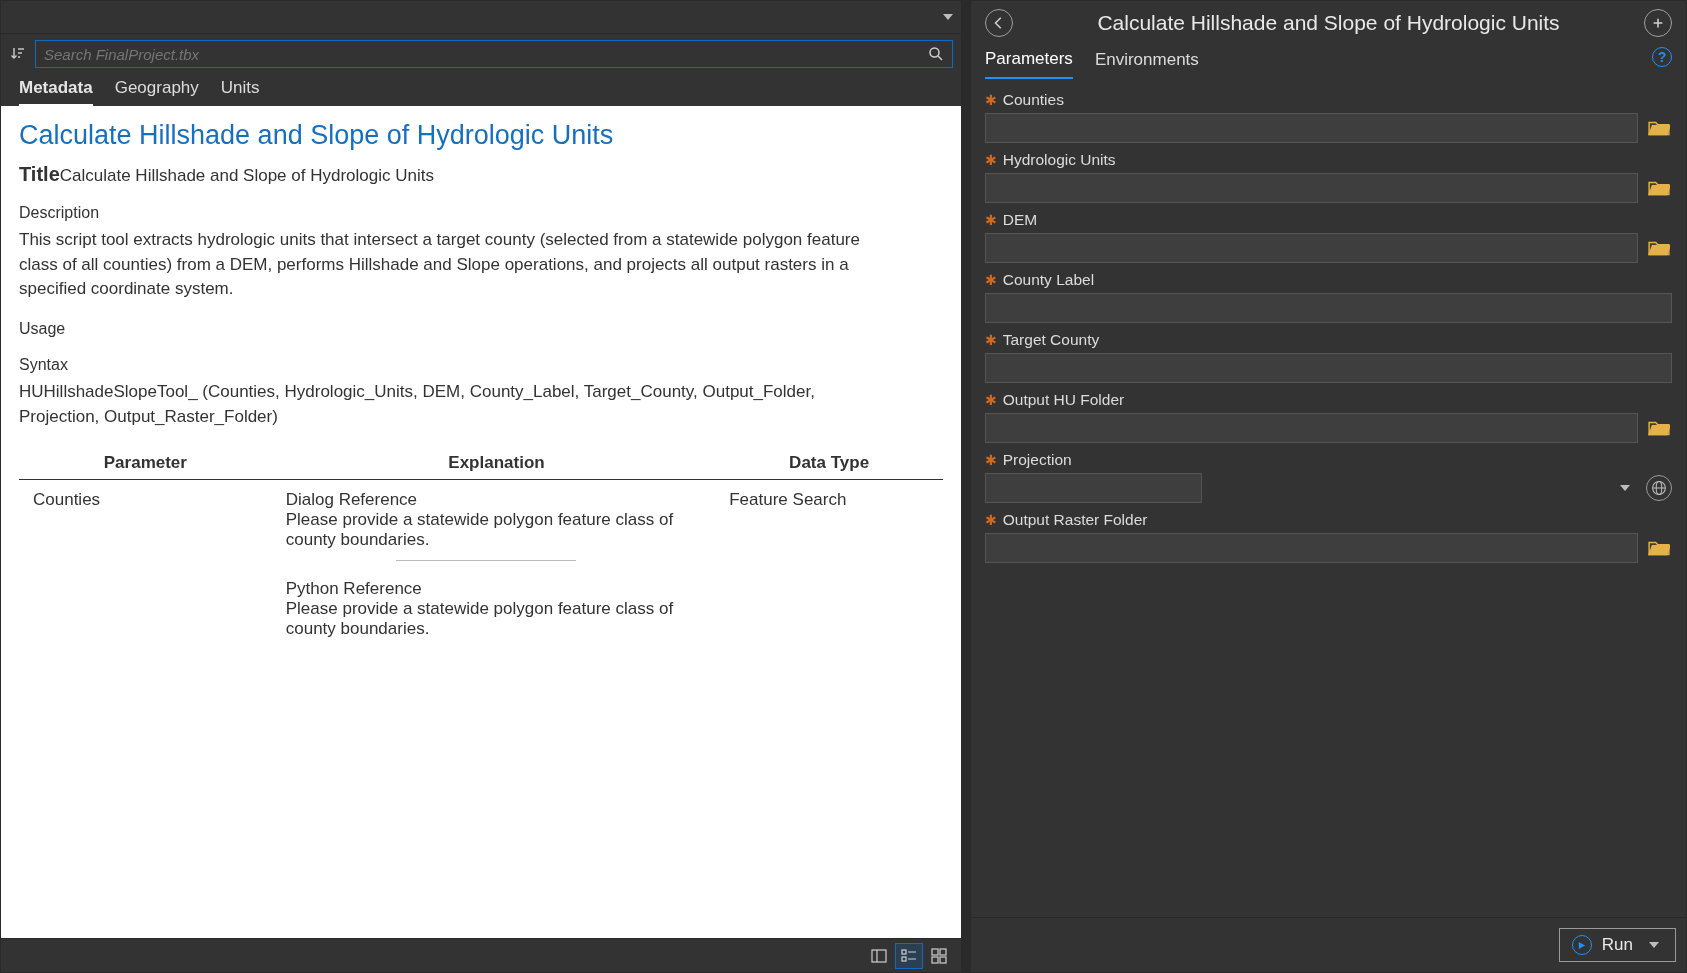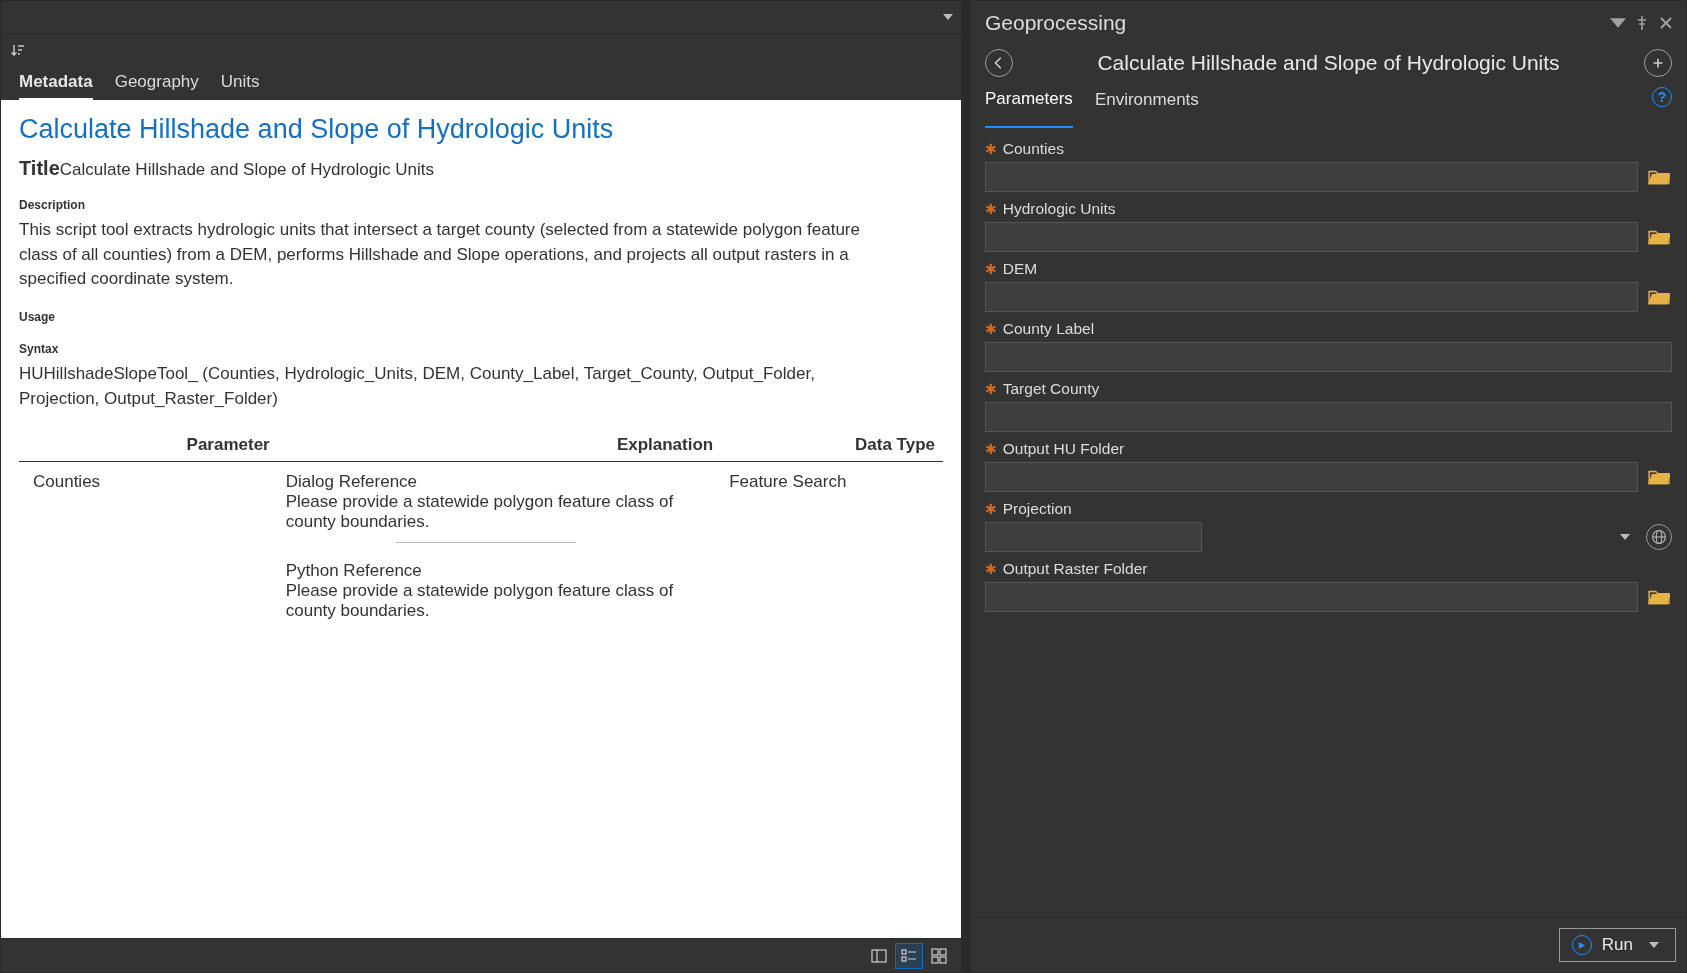--- a/index.html
+++ b/index.html
@@ -88,32 +88,32 @@
     padding: 14px 18px 18px 18px;
   }
   .metadata-scroll::-webkit-scrollbar { width: 16px; background: #efefef; }
   .metadata-scroll::-webkit-scrollbar-thumb { background: #c1c1c1; }
   .metadata-scroll::-webkit-scrollbar-track { background: #f5f5f5; }
 
   .md-title-main { color: #1670bf; font-size: 27px; font-weight: 400; margin-bottom: 12px; }
   .md-row-title { display: flex; align-items: baseline; margin-bottom: 14px; }
   .md-row-title .lbl { font-weight: 700; font-size: 20px; color: #333; }
   .md-row-title .val { font-size: 17px; color: #333; }
-  .md-h { font-weight: 700; font-size: 12px; color: #333; margin-top: 18px; margin-bottom: 6px; }
+  .md-h { font-weight: 400; font-size: 16px; color: #333; margin-top: 18px; margin-bottom: 6px; }
   .md-p { font-size: 17px; color: #333; line-height: 1.45; max-width: 870px; }
   .md-muted { color: #9a9a9a; }
 
   table.param-table {
     width: 100%;
     border-collapse: collapse;
     margin-top: 18px;
     font-size: 17px;
   }
   table.param-table th {
-    text-align: right;
+    text-align: center;
     font-weight: 600;
     padding: 6px 8px 6px 2px;
     border-bottom: 1px solid #333;
   }
   table.param-table td {
     vertical-align: top;
     padding: 10px 8px 10px 8px;
   }
   .exp-block { margin-bottom: 18px; max-width: 400px; }
   .exp-block .hr { border: none; border-top: 1px solid #bbb; width: 180px; margin: 10px auto 0 auto; }
@@ -177,21 +177,21 @@
     color: #cfcfcf; font-size: 18px; line-height: 1;
   }
 
   .tabs-right {
     display: flex; align-items: center; gap: 22px;
     padding: 0 14px;
     font-size: 17px;
     color: #dcdcdc;
     position: relative;
   }
-  .tabs-right .tab { padding-bottom: 17px; cursor: pointer; }
+  .tabs-right .tab { padding-bottom: 8px; cursor: pointer; }
   .tabs-right .tab.active { color: #ffffff; border-bottom: 2px solid #1e90ff; }
   .tabs-right .help {
     position: absolute; right: 14px; top: -2px;
     width: 20px; height: 20px;
     border: 1.5px solid #1e90ff; border-radius: 50%;
     color: #1e90ff; font-size: 14px; font-weight: 700;
     display: flex; align-items: center; justify-content: center;
   }
 
   .params {
@@ -271,20 +271,27 @@
     </div>
 
     <div class="search-row">
       <div class="sort-btn">
         <svg viewBox="0 0 16 16" width="16" height="16" fill="none" stroke="#cfcfcf" stroke-width="1.4">
           <path d="M4 2v10"></path>
             <path d="M1.5 9.5L4 12l2.5-2.5"></path>
           <path d="M8 3h6"></path>
             <path d="M8 7h4"></path>
             <path d="M8 11h2"></path>
+        </svg>
+      </div>
+      <div class="search-box">
+        <input type="text" placeholder="Search FinalProject.tbx" style="">
+        <svg class="mag" viewBox="0 0 16 16" fill="none" stroke="#cfcfcf" stroke-width="1.5">
+          <circle cx="6.5" cy="6.5" r="4.5"></circle>
+            <path d="M10 10l4 4"></path>
         </svg>
       </div>
     </div>
 
     <div class="tabs-left">
       <div class="tab active">Metadata</div>
       <div class="tab">Geography</div>
       <div class="tab">Units</div>
     </div>
 
@@ -354,37 +361,20 @@
           <rect x="1" y="9" width="6" height="6"></rect>
             <rect x="9" y="9" width="6" height="6"></rect>
         </svg>
       </div>
     </div>
   </div>
 
   <div class="divider"></div>
 
   <div class="right-pane">
-    <div class="right-header">
-      <span>Geoprocessing</span>
-      <div class="controls">
-        <svg class="ctrl-icn" viewBox="0 0 10 10">
-            <polygon points="0,2 10,2 5,8" fill="#a2a2a2"></polygon>
-          </svg>
-        <svg class="ctrl-icn" viewBox="0 0 16 16" fill="none" stroke="#a2a2a2" stroke-width="1.5">
-          <path d="M8 1v8"></path>
-            <path d="M4 5h8"></path>
-            <path d="M8 9l0 6"></path>
-            <path d="M5 9h6"></path>
-        </svg>
-        <svg class="ctrl-icn" viewBox="0 0 16 16" fill="none" stroke="#a2a2a2" stroke-width="1.8">
-          <path d="M3 3l10 10M13 3L3 13"></path>
-        </svg>
-      </div>
-    </div>
 
     <div class="tool-row">
       <div class="back">
         <svg viewBox="0 0 16 16" width="14" height="14" fill="none" stroke="#cfcfcf" stroke-width="1.8">
           <path d="M10 2L4 8l6 6"></path>
         </svg>
       </div>
       <div class="title">Calculate Hillshade and Slope of Hydrologic Units</div>
       <div class="open-batch">
         <svg viewBox="0 0 16 16" width="14" height="14" fill="none" stroke="#cfcfcf" stroke-width="1.8">

